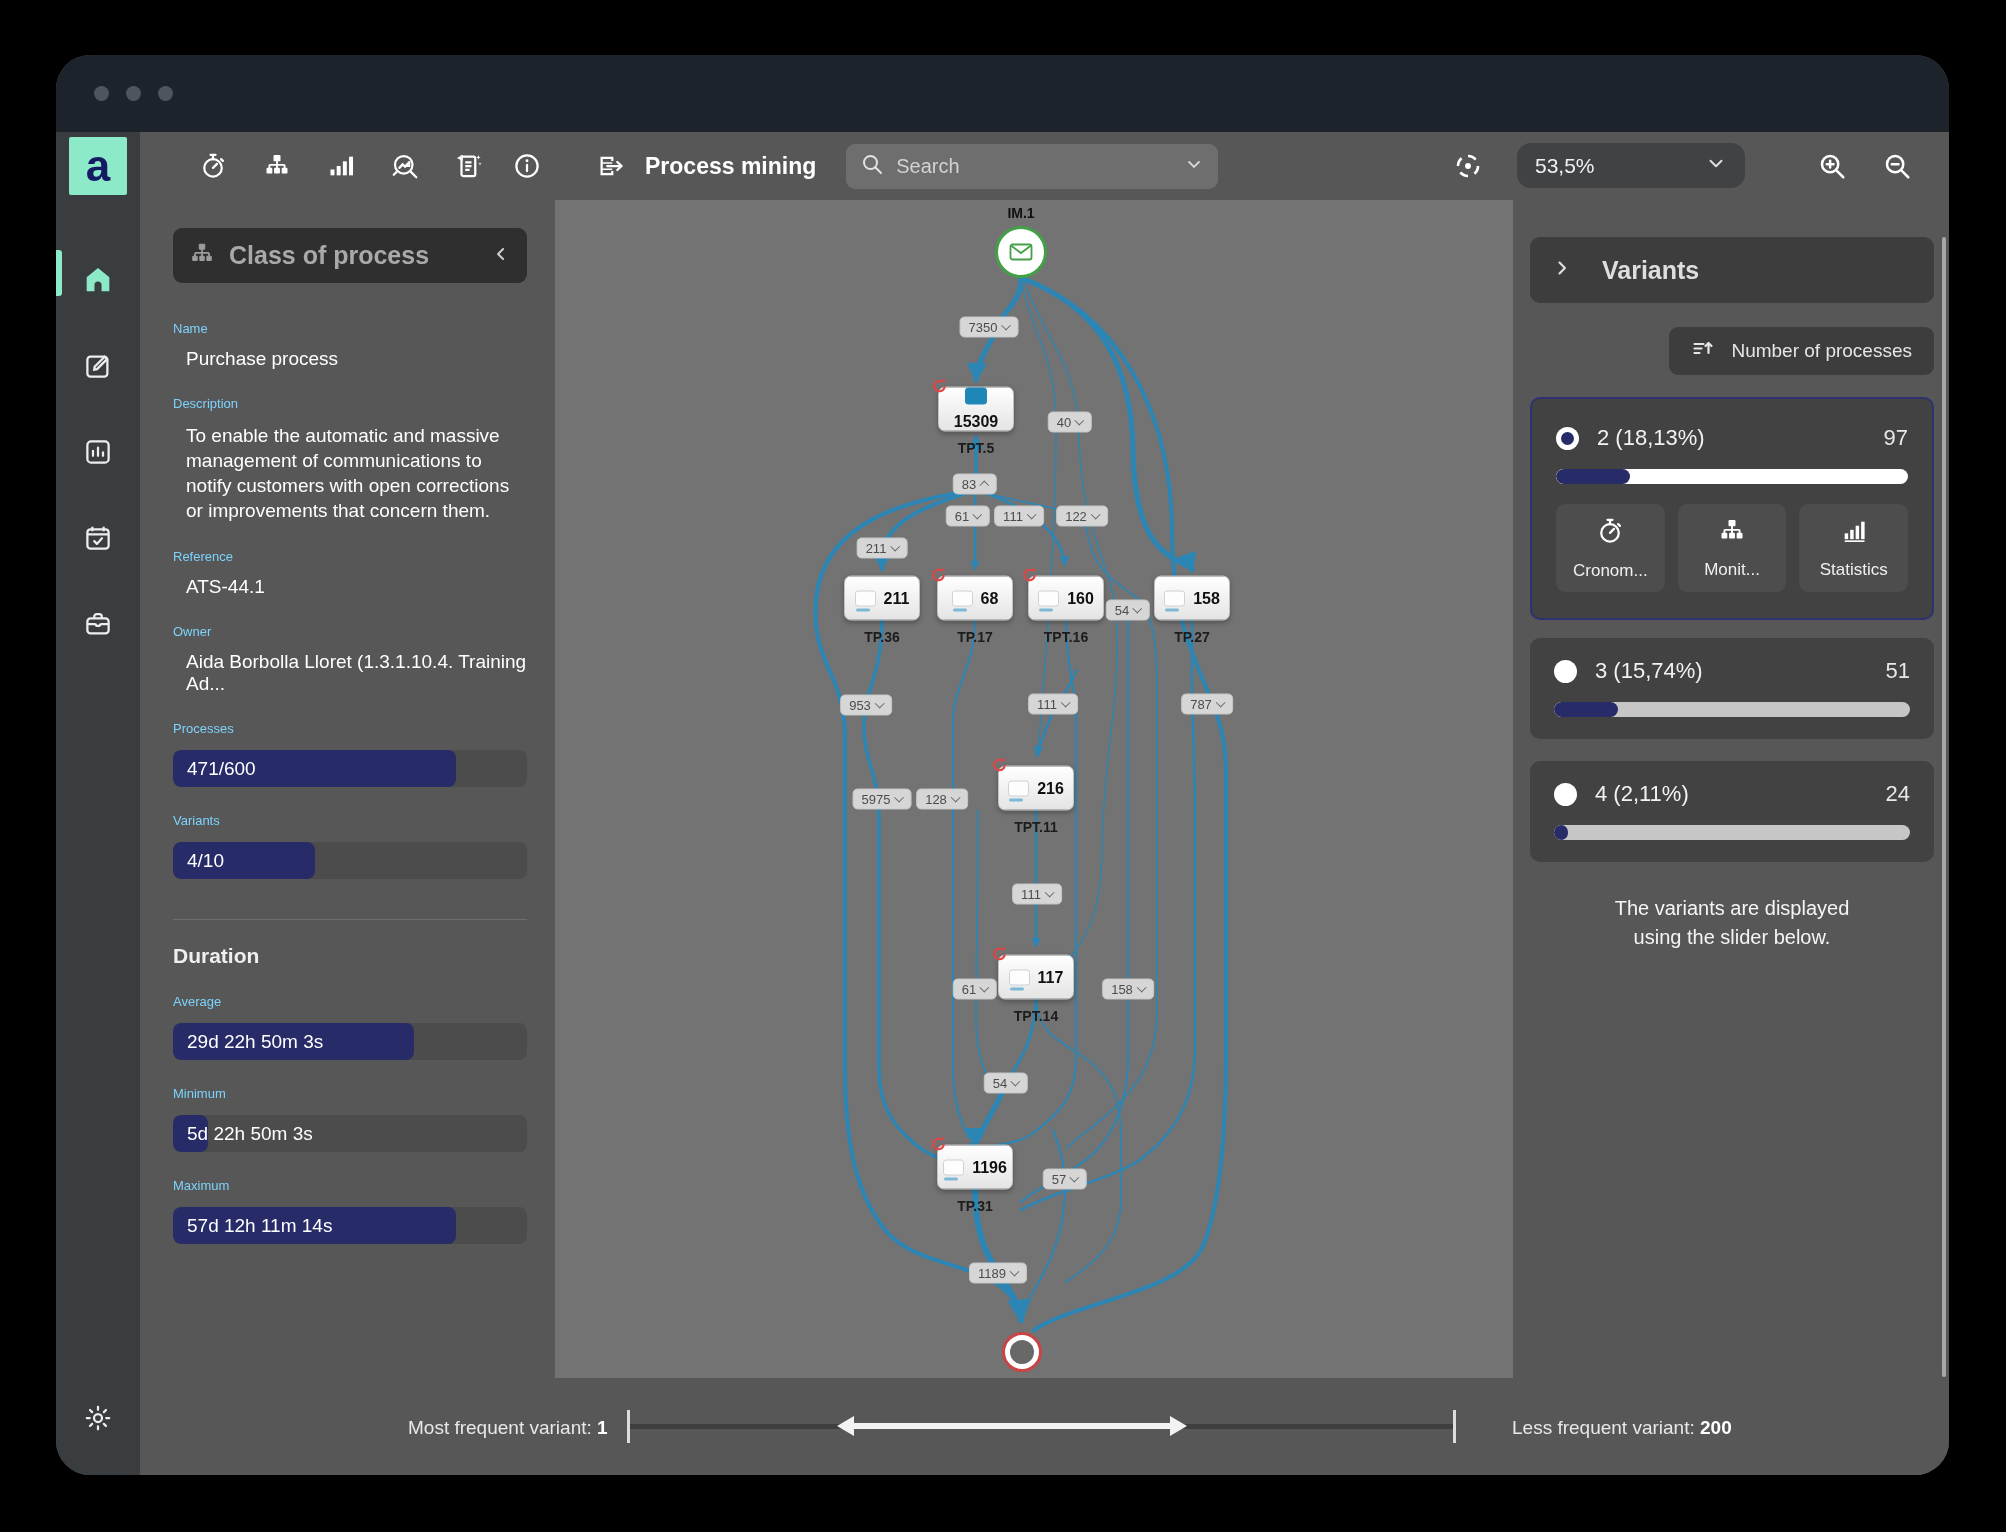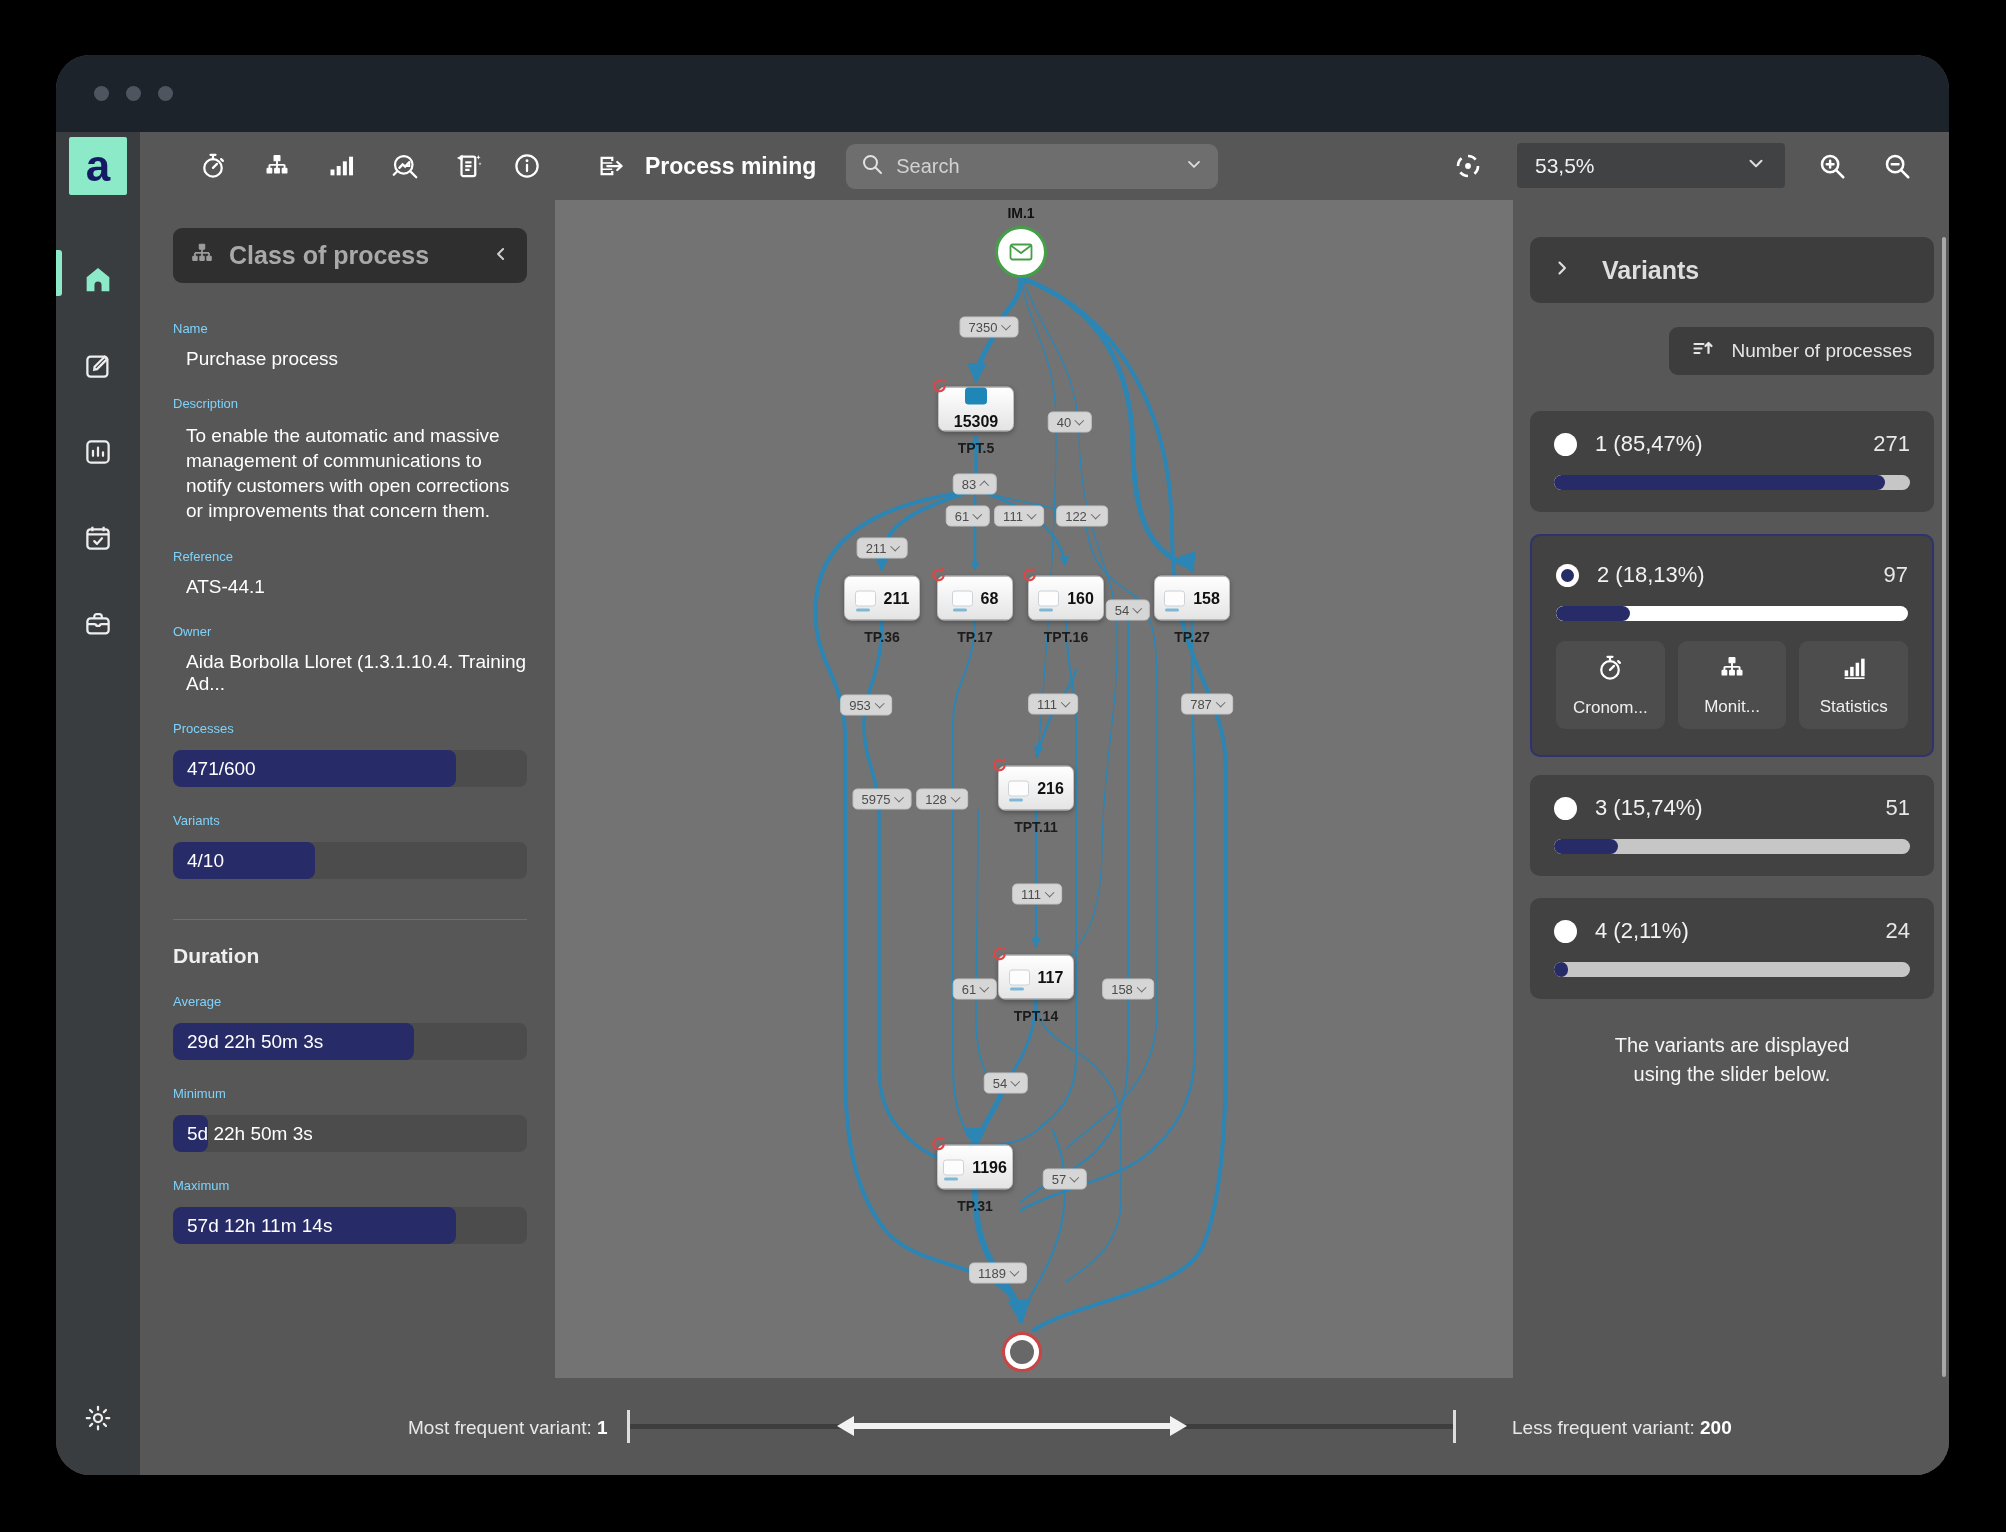--- a/index.html
+++ b/index.html
@@ -15,21 +15,21 @@
   .active-bar { position:absolute; left:0; top:118px; width:6px; height:46px; background:#8ceac9; border-radius:0 3px 3px 0; }
   .gear-wrap { margin-top:auto; margin-bottom:40px; }
   
   .main { position:absolute; left:84px; top:77px; right:0; bottom:0; background:#575757; }
   .toolbar { position:absolute; left:0; top:0; right:0; height:68px; display:flex; align-items:center; }
   .tb-icon { width:40px; height:40px; display:flex; align-items:center; justify-content:center; cursor:pointer; flex:0 0 auto; }
   .tb-title { color:#fff; font-weight:bold; font-size:23px; margin:0 30px 0 14px; white-space:nowrap; }
   .searchbox { width:372px; height:45px; background:#6e6e6e; border-radius:9px; display:flex; align-items:center; padding:0 14px; gap:12px; }
   .searchbox input { flex:1; background:transparent; border:none; outline:none; color:#eee; font-size:20px; font-family:"Liberation Sans",sans-serif; }
   .searchbox input::placeholder { color:#d2d2d2; }
-  .zoom-dd { position:absolute; left:1377px; top:11px; width:268px; height:45px; background:#404244; border-radius:4px; display:flex; align-items:center; padding:0 18px; color:#f0f0f0; font-size:21px; cursor:pointer; }
+  .zoom-dd { position:absolute; left:1377px; top:11px; width:228px; height:45px; background:#404244; border-radius:14px; display:flex; align-items:center; padding:0 18px; color:#f0f0f0; font-size:21px; cursor:pointer; }
   .zoom-dd .chev { margin-left:auto; }
   .abs { position:absolute; }
   
   .lpanel { position:absolute; left:33px; top:96px; width:354px; color:#fff; }
   .lp-header { height:55px; background:#2f2f2f; border-radius:9px; display:flex; align-items:center; padding:0 16px; gap:14px; color:#b9b9b9; }
   .lp-header .t { font-size:25px; font-weight:bold; color:#a9a9a9; }
   .lp-header .chev { margin-left:auto; }
   .fld-label { color:#7dd3fc; font-size:13px; margin-top:26px; }
   .fld-value { color:#fff; font-size:19px; margin-top:12px; padding-left:13px; }
   .fld-desc  { line-height:25px; }
@@ -500,30 +500,20 @@
           <span>
             <svg width="24" height="24" viewBox="0 0 24 24" fill="none" stroke="#e6e6e6" stroke-width="2.2">
                 <path d="M3.5 7h9M3.5 11.5h7M3.5 16h5" stroke-linecap="round"></path>
                 <path d="M17.5 16V6M14.5 9l3-3 3 3" stroke-linecap="round" stroke-linejoin="round"></path>
               </svg>
           </span>
           <span>Number of processes</span>
         </div>
       </div>
 
-      <div class="vcard" style="margin-top:36px">
-        <div class="v-row">
-          <span class="radio"></span>
-          <span class="v-label">1 (85,47%)</span>
-          <span class="v-count">271</span>
-        </div>
-        <div class="vbar">
-            <div class="fill" style="width: 93%;"></div>
-          </div>
-      </div>
 
       <div class="vcard selected">
         <div class="v-row">
           <span class="radio">
               <span class="dotin"></span>
             </span>
           <span class="v-label">2 (18,13%)</span>
           <span class="v-count">97</span>
         </div>
         <div class="vbar white">

